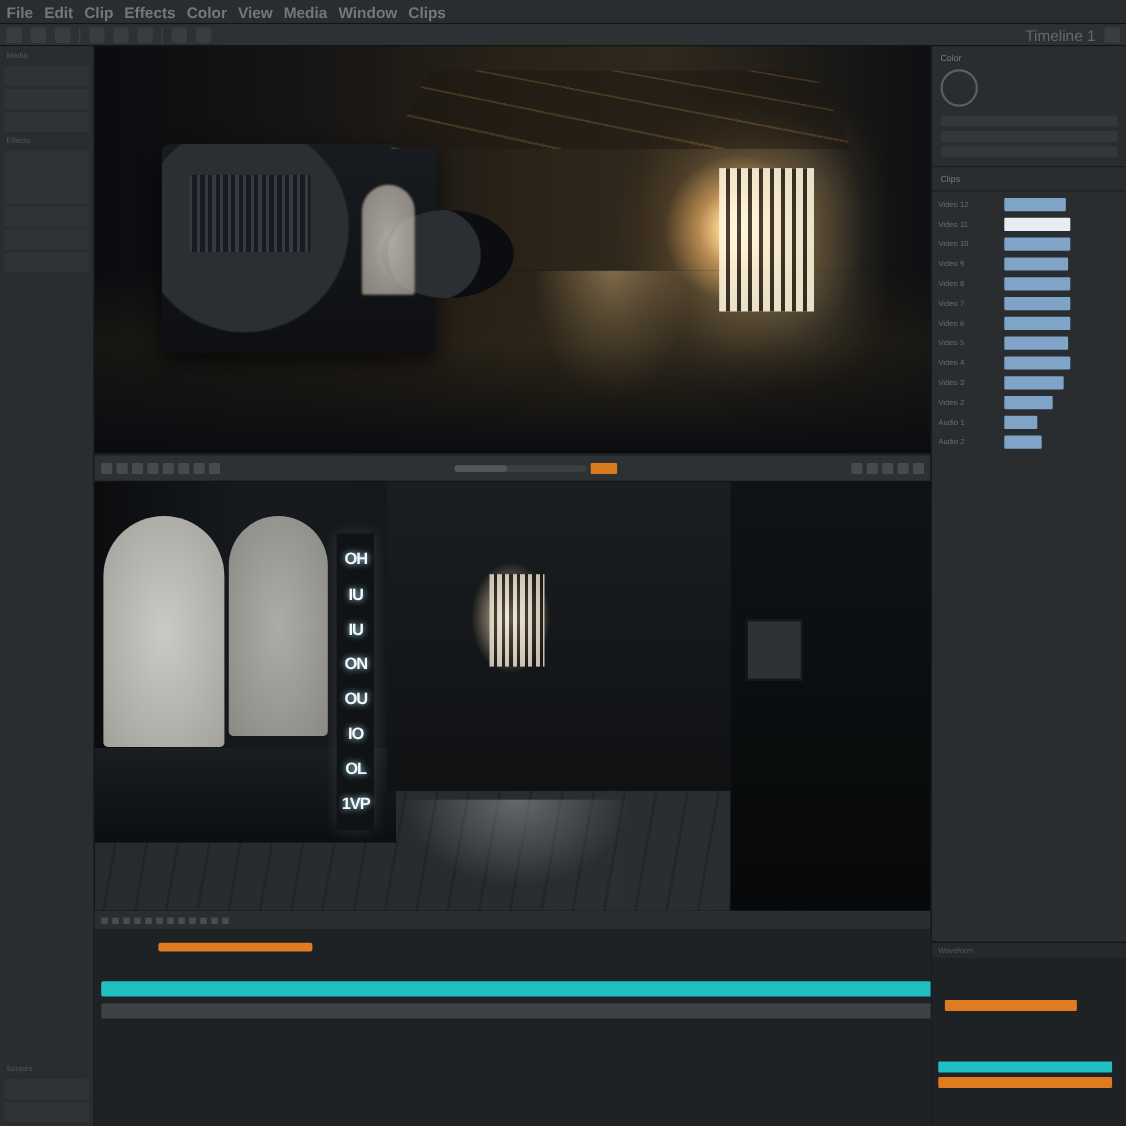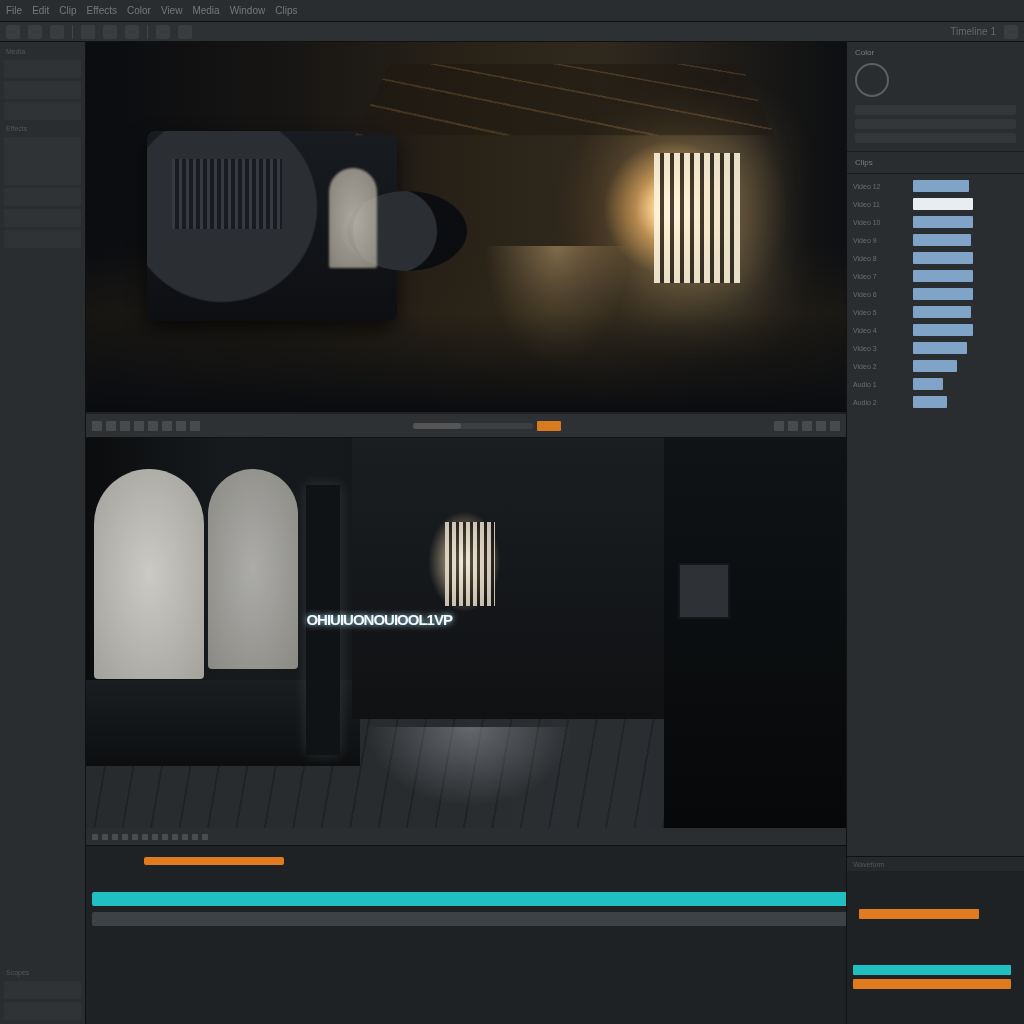--- a/index.html
+++ b/index.html
@@ -16,39 +16,39 @@
   
   .menu-bar {
     height: 22px;
     background: #2a2d30;
     display: flex;
     align-items: center;
     padding: 0 6px;
     gap: 10px;
     border-bottom: 1px solid #111;
   }
-  .menu-bar span { color: #777; font-size: 10px; }
+  .menu-bar span { color: #777; font-size: 14px; font-weight: bold; }
 
   
   .toolbar {
     height: 20px;
     background: #2e3134;
     display: flex;
     align-items: center;
     padding: 0 6px;
     gap: 8px;
     border-bottom: 1px solid #111;
   }
   .tool-btn {
     width: 14px; height: 14px;
     background: #3a3d40;
     border-radius: 2px;
   }
   .tool-sep { width:1px; height:14px; background:#444; }
-  .tool-text { color:#666; font-size:10px; }
+  .tool-text { color:#666; font-size:14px; }
 
   
   .main {
     display: flex;
     height: calc(100% - 42px);
   }
 
   .left-col {
     width: 86px;
     background: #2a2d30;
@@ -194,21 +194,21 @@
     background:
       repeating-linear-gradient(100deg, #2c2f32 0 26px, #222527 26px 28px),
       linear-gradient(#1e2123,#0a0c0e);
     opacity:0.9;
   }
   .scene2 .wet { position:absolute; left:33%; bottom:0; width:35%; height:26%;
     background: radial-gradient(ellipse at 50% 0%, #c6ccd260 0%, transparent 55%); }
   .scene2 .lightboard {
     position:absolute; left:29%; top:12%; width:34px; height:270px;
     background:#101316;
-    display:flex; flex-direction:row; justify-content:space-around; align-items:center;
+    display:flex; flex-direction:column; justify-content:space-around; align-items:center;
     padding:8px 0;
     box-shadow: 0 0 14px #ffffff20;
   }
   .scene2 .lightboard span{
     color:#f4f7fb; font-size:15px; font-weight:700; text-shadow:0 0 6px #aeeaff;
     font-family: "Arial Black", sans-serif; letter-spacing:-1px;
   }
   .scene2 .room-right{
     position:absolute; left:35%; right:24%; top:0; bottom:28%;
     background:

